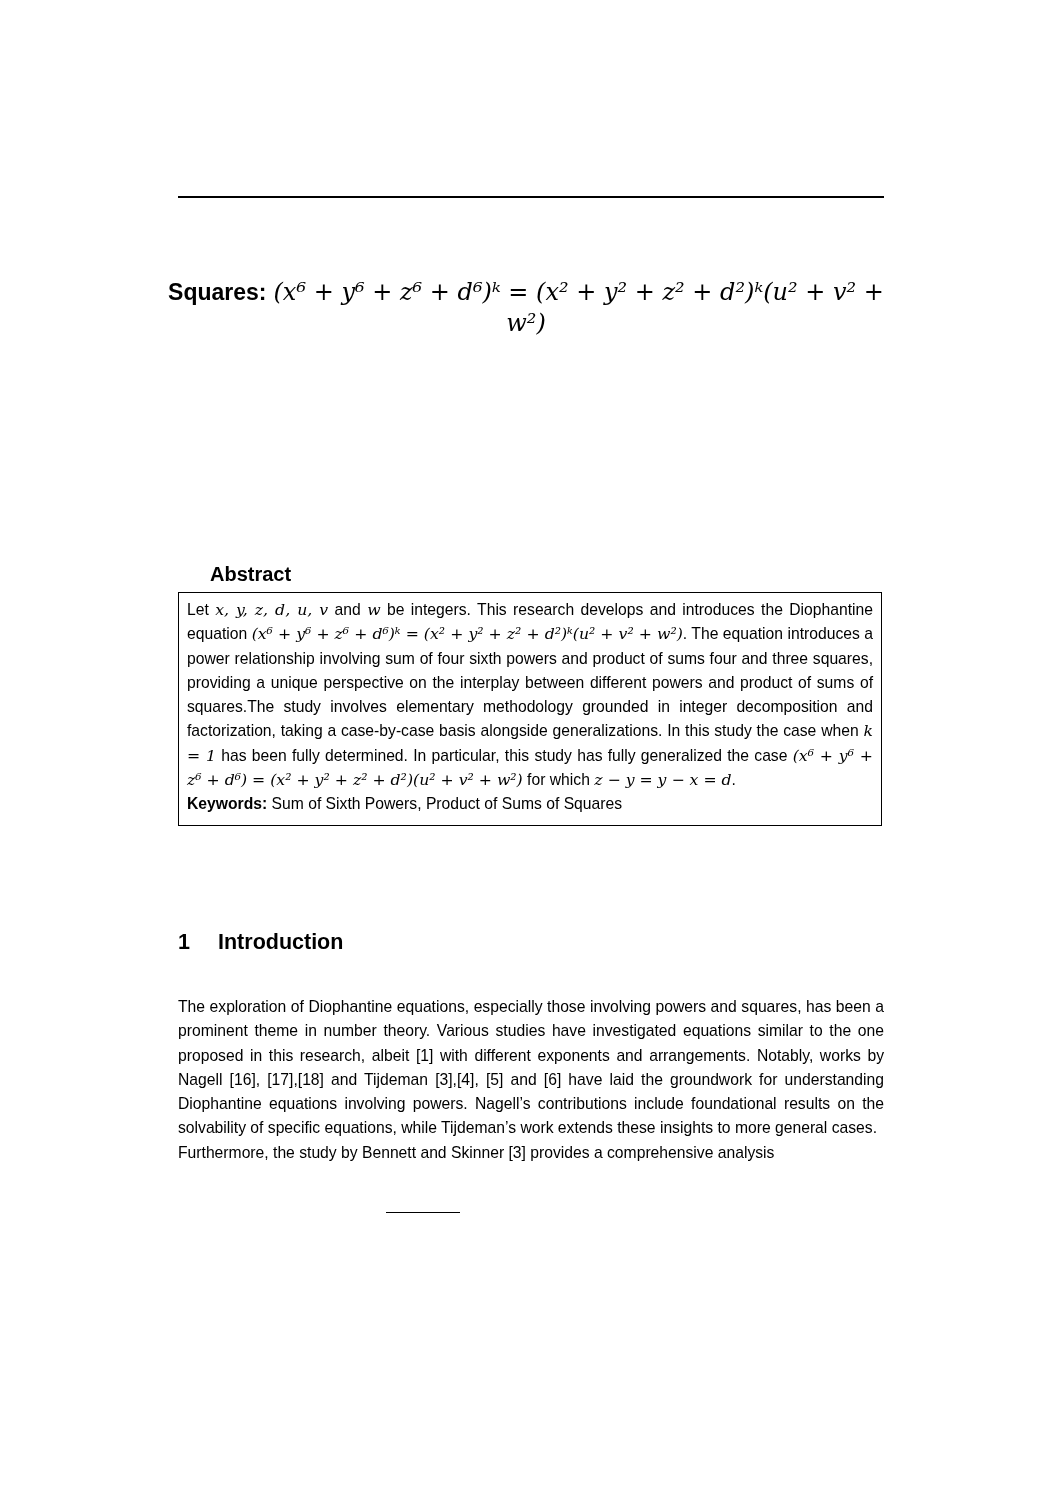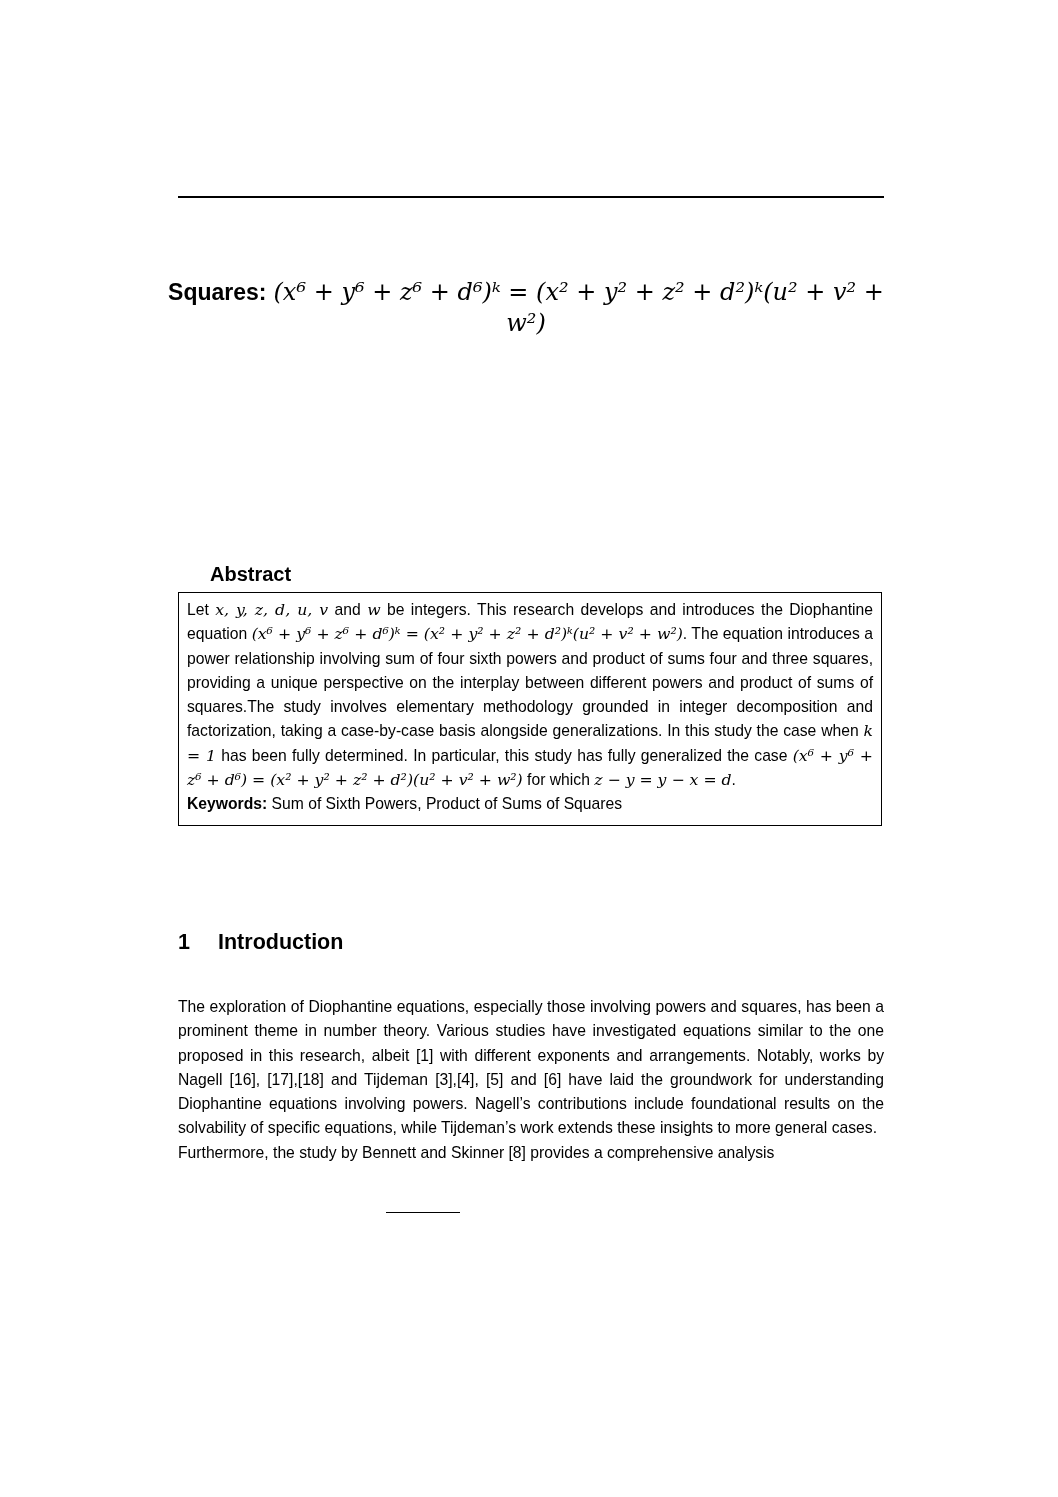--- a/index.html
+++ b/index.html
@@ -65,18 +65,18 @@
     <p class="abstract-text"><span>Let </span><span class="math">x, y, z, d, u, v</span><span> and </span><span class="math">w</span><span> be integers. This research develops and introduces the Diophantine equation </span><span class="math">(x⁶ + y⁶ + z⁶ + d⁶)ᵏ = (x² + y² + z² + d²)ᵏ(u² + v² + w²)</span><span>. The equation introduces a power relationship involving sum of four sixth powers and product of sums four and three squares, providing a unique perspective on the interplay between different powers and product of sums of squares.The study involves elementary methodology grounded in integer decomposition and factorization, taking a case-by-case basis alongside generalizations. In this study the case when </span><span class="math">k = 1</span><span> has been fully determined. In particular, this study has fully generalized the case </span><span class="math">(x⁶ + y⁶ + z⁶ + d⁶) = (x² + y² + z² + d²)(u² + v² + w²)</span><span> for which </span><span class="math">z − y = y − x = d</span><span>.</span></p>
     <p class="keywords-line"><span class="keywords-label">Keywords:</span><span> Sum of Sixth Powers, Product of Sums of Squares</span></p>
   </div>
 
   <h2 class="section-heading">
     <span class="sec-num">1</span><span>Introduction</span>
   </h2>
 
   <div class="body-copy">
     <p>The exploration of Diophantine equations, especially those involving powers and squares, has been a prominent theme in number theory. Various studies have investigated equations similar to the one proposed in this research, albeit [1] with different exponents and arrangements. Notably, works by Nagell [16], [17],[18] and Tijdeman [3],[4], [5] and [6] have laid the groundwork for understanding Diophantine equations involving powers. Nagell’s contributions include foundational results on the solvability of specific equations, while Tijdeman’s work extends these insights to more general cases.</p>
-    <p>Furthermore, the study by Bennett and Skinner [8] provides a comprehensive analysis</p>
+    <p>Furthermore, the study by Bennett and Skinner [3] provides a comprehensive analysis</p>
   </div>
 
   <div class="rule footnote-rule"></div>
 
 </div>
 
 </body></html>

